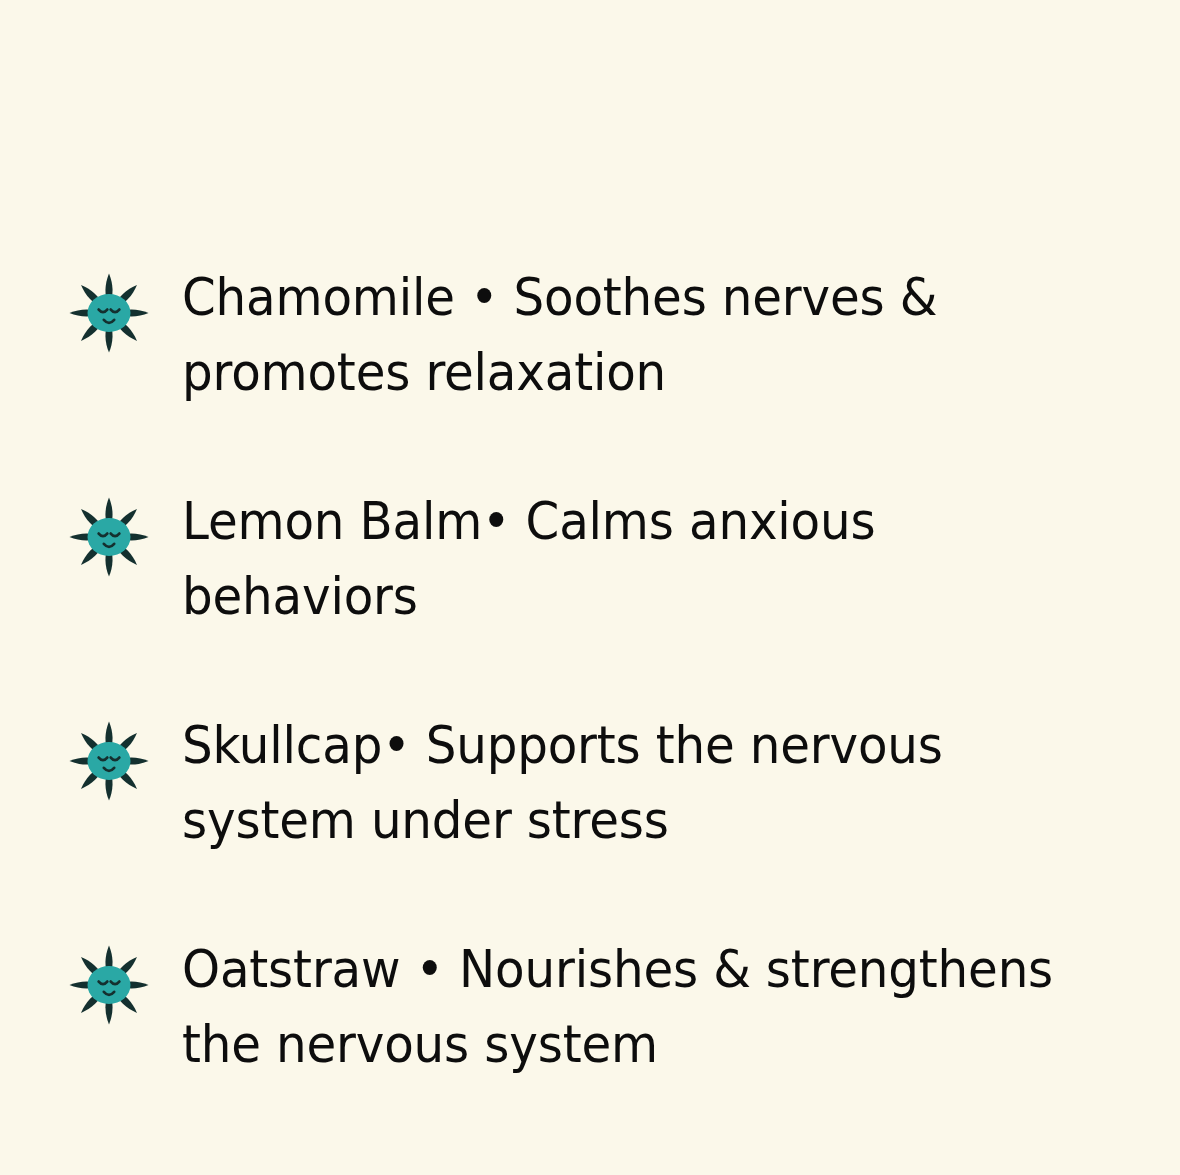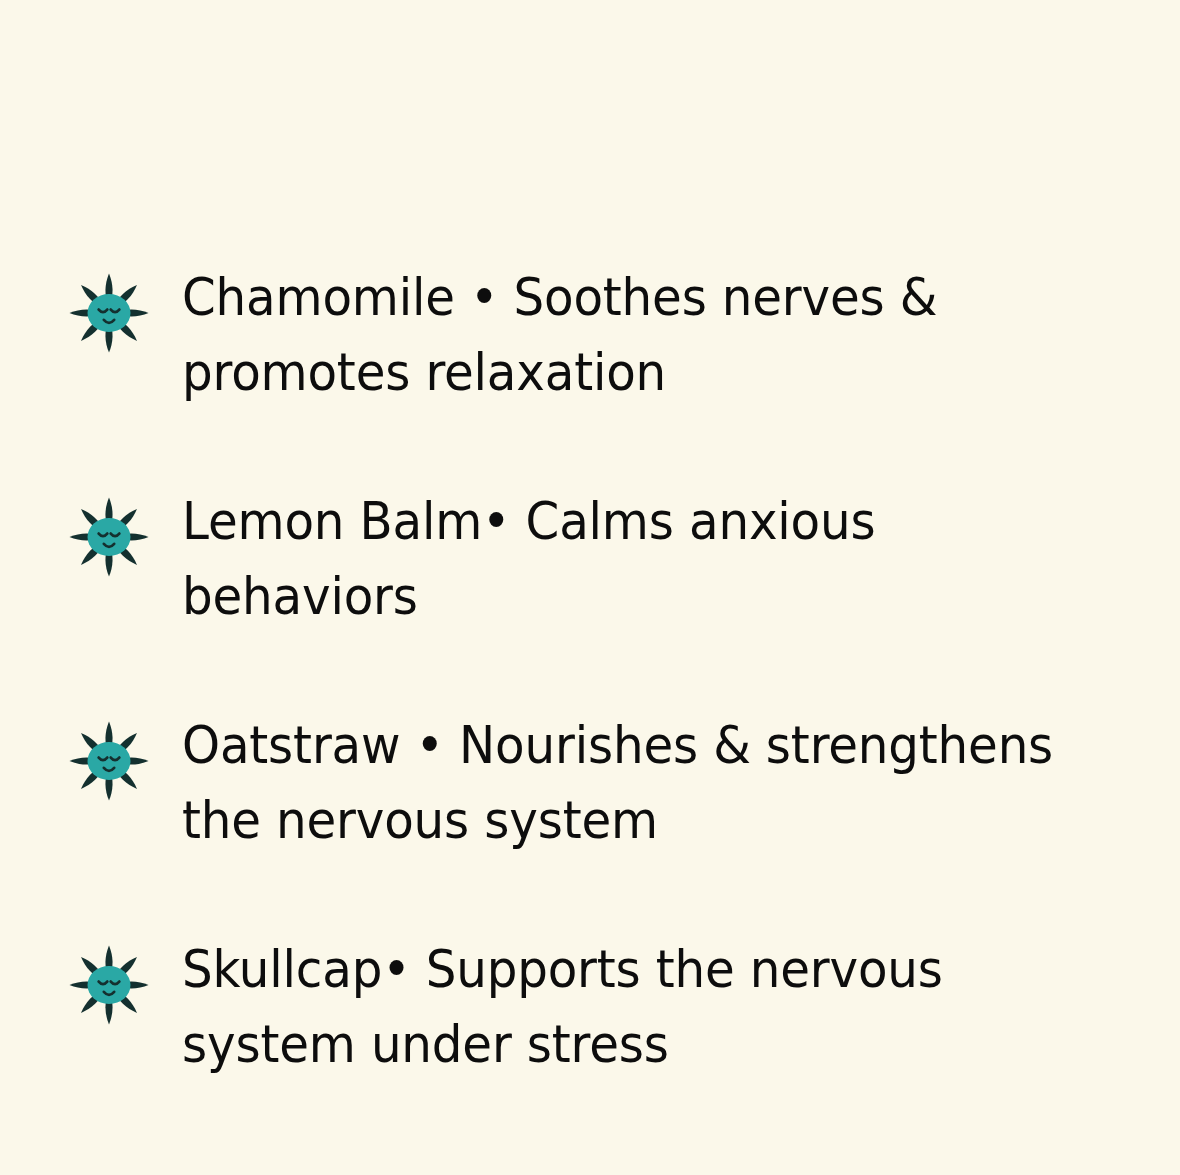--- a/index.html
+++ b/index.html
@@ -202,57 +202,57 @@
                   <path d="M0,-8 C6,-20 5,-34 0,-46 C-5,-34 -6,-20 0,-8 Z"></path>
                 </g>
             </g>
           </g>
           <ellipse cx="50" cy="50" rx="25" ry="22" fill="#2aa8a5"></ellipse>
           <path d="M38 46 q5 6 10 0" stroke="#14302f" stroke-width="3.2" fill="none" stroke-linecap="round"></path>
           <path d="M52 46 q5 6 10 0" stroke="#14302f" stroke-width="3.2" fill="none" stroke-linecap="round"></path>
           <path d="M44 58 q6 7 12 0" stroke="#14302f" stroke-width="3.2" fill="none" stroke-linecap="round"></path>
         </svg>
       </span>
+      <span class="row-text">Skullcap• Supports the nervous system under stress</span>
+    </div>
+
+    <div class="row">
+      <span class="flower">
+        <svg viewBox="0 0 100 100" xmlns="http://www.w3.org/2000/svg" aria-hidden="true">
+          <g fill="#14302f">
+            <g transform="translate(50,50)">
+              <g>
+                  <path d="M0,-8 C6,-20 5,-34 0,-46 C-5,-34 -6,-20 0,-8 Z"></path>
+                </g>
+              <g transform="rotate(45)">
+                  <path d="M0,-8 C6,-20 5,-34 0,-46 C-5,-34 -6,-20 0,-8 Z"></path>
+                </g>
+              <g transform="rotate(90)">
+                  <path d="M0,-8 C6,-20 5,-34 0,-46 C-5,-34 -6,-20 0,-8 Z"></path>
+                </g>
+              <g transform="rotate(135)">
+                  <path d="M0,-8 C6,-20 5,-34 0,-46 C-5,-34 -6,-20 0,-8 Z"></path>
+                </g>
+              <g transform="rotate(180)">
+                  <path d="M0,-8 C6,-20 5,-34 0,-46 C-5,-34 -6,-20 0,-8 Z"></path>
+                </g>
+              <g transform="rotate(225)">
+                  <path d="M0,-8 C6,-20 5,-34 0,-46 C-5,-34 -6,-20 0,-8 Z"></path>
+                </g>
+              <g transform="rotate(270)">
+                  <path d="M0,-8 C6,-20 5,-34 0,-46 C-5,-34 -6,-20 0,-8 Z"></path>
+                </g>
+              <g transform="rotate(315)">
+                  <path d="M0,-8 C6,-20 5,-34 0,-46 C-5,-34 -6,-20 0,-8 Z"></path>
+                </g>
+            </g>
+          </g>
+          <ellipse cx="50" cy="50" rx="25" ry="22" fill="#2aa8a5"></ellipse>
+          <path d="M38 46 q5 6 10 0" stroke="#14302f" stroke-width="3.2" fill="none" stroke-linecap="round"></path>
+          <path d="M52 46 q5 6 10 0" stroke="#14302f" stroke-width="3.2" fill="none" stroke-linecap="round"></path>
+          <path d="M44 58 q6 7 12 0" stroke="#14302f" stroke-width="3.2" fill="none" stroke-linecap="round"></path>
+        </svg>
+      </span>
       <span class="row-text">Oatstraw • Nourishes &amp; strengthens the nervous system</span>
-    </div>
-
-    <div class="row">
-      <span class="flower">
-        <svg viewBox="0 0 100 100" xmlns="http://www.w3.org/2000/svg" aria-hidden="true">
-          <g fill="#14302f">
-            <g transform="translate(50,50)">
-              <g>
-                  <path d="M0,-8 C6,-20 5,-34 0,-46 C-5,-34 -6,-20 0,-8 Z"></path>
-                </g>
-              <g transform="rotate(45)">
-                  <path d="M0,-8 C6,-20 5,-34 0,-46 C-5,-34 -6,-20 0,-8 Z"></path>
-                </g>
-              <g transform="rotate(90)">
-                  <path d="M0,-8 C6,-20 5,-34 0,-46 C-5,-34 -6,-20 0,-8 Z"></path>
-                </g>
-              <g transform="rotate(135)">
-                  <path d="M0,-8 C6,-20 5,-34 0,-46 C-5,-34 -6,-20 0,-8 Z"></path>
-                </g>
-              <g transform="rotate(180)">
-                  <path d="M0,-8 C6,-20 5,-34 0,-46 C-5,-34 -6,-20 0,-8 Z"></path>
-                </g>
-              <g transform="rotate(225)">
-                  <path d="M0,-8 C6,-20 5,-34 0,-46 C-5,-34 -6,-20 0,-8 Z"></path>
-                </g>
-              <g transform="rotate(270)">
-                  <path d="M0,-8 C6,-20 5,-34 0,-46 C-5,-34 -6,-20 0,-8 Z"></path>
-                </g>
-              <g transform="rotate(315)">
-                  <path d="M0,-8 C6,-20 5,-34 0,-46 C-5,-34 -6,-20 0,-8 Z"></path>
-                </g>
-            </g>
-          </g>
-          <ellipse cx="50" cy="50" rx="25" ry="22" fill="#2aa8a5"></ellipse>
-          <path d="M38 46 q5 6 10 0" stroke="#14302f" stroke-width="3.2" fill="none" stroke-linecap="round"></path>
-          <path d="M52 46 q5 6 10 0" stroke="#14302f" stroke-width="3.2" fill="none" stroke-linecap="round"></path>
-          <path d="M44 58 q6 7 12 0" stroke="#14302f" stroke-width="3.2" fill="none" stroke-linecap="round"></path>
-        </svg>
-      </span>
-      <span class="row-text">Skullcap• Supports the nervous system under stress</span>
     </div>
 
   </div>
 </div>
 
 </body></html>

